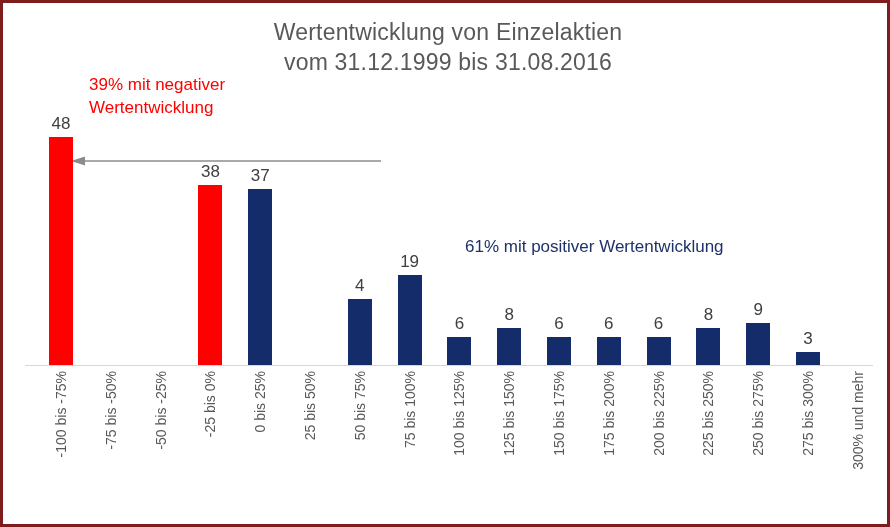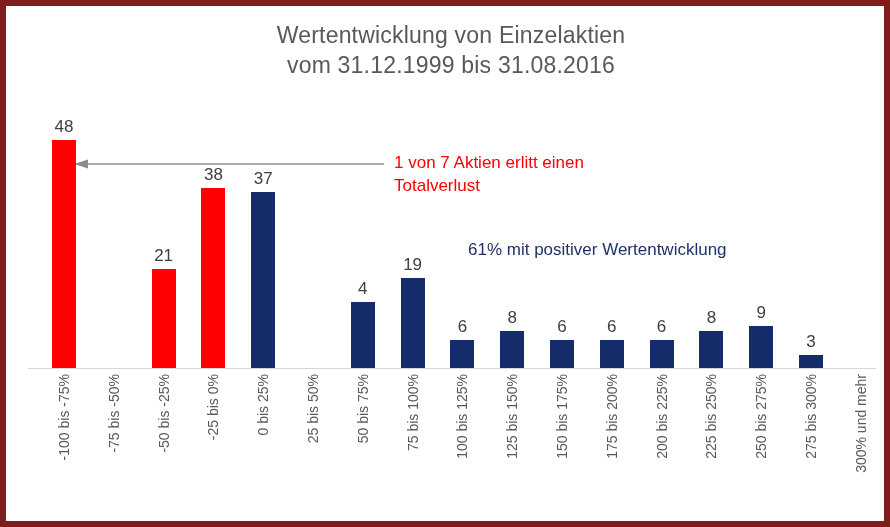--- a/index.html
+++ b/index.html
@@ -5,21 +5,21 @@
   html, body {
     margin: 0;
     padding: 0;
     background: #ffffff;
   }
   #chart-root {
     position: relative;
     width: 890px;
     height: 527px;
     background: #ffffff;
-    border: 6px solid #7f1d1d;
+    border: 3px solid #7f1d1d;
     box-sizing: border-box;
     font-family: "Liberation Sans", sans-serif;
     overflow: hidden;
   }
 
   
   #chart-title {
     position: absolute;
     left: 0;
     top: 14px;
@@ -134,39 +134,35 @@
   }
 </style>
 </head>
 <body>
 
 <div id="chart-root">
 
   <div id="chart-title">Wertentwicklung von Einzelaktien
 vom 31.12.1999 bis 31.08.2016</div>
 
-
-  <div class="annotation" id="annot-totalloss">1 von 7 Aktien erlitt einen
-Totalverlust</div>
+  <div class="annotation" id="annot-negative">39% mit negativer
+Wertentwicklung</div>
+
 
   <div class="annotation" id="annot-positive">61% mit positiver Wertentwicklung</div>
 
   <svg id="total-loss-arrow" viewBox="0 0 310 12" xmlns="http://www.w3.org/2000/svg">
     <line x1="10" y1="6" x2="310" y2="6" stroke="#8c8c8c" stroke-width="1.6"></line>
     <polygon points="0,6 14,1.5 14,10.5" fill="#8c8c8c"></polygon>
   </svg>
 
   <div id="plot-area">
       <div class="bar-slot" style="left: 11px;">
         <div class="bar neg" title="-100 bis -75%: 48" style="height: 229px; background: rgb(255, 0, 0);"></div>
         <div class="bar-value" style="bottom: 232px;">48</div>
-      </div>
-      <div class="bar-slot" style="left: 110.6px;">
-        <div class="bar neg" title="-50 bis -25%: 21" style="height: 100px; background: rgb(255, 0, 0);"></div>
-        <div class="bar-value" style="bottom: 103px;">21</div>
       </div>
       <div class="bar-slot" style="left: 160.4px;">
         <div class="bar neg" title="-25 bis 0%: 38" style="height: 181px; background: rgb(255, 0, 0);"></div>
         <div class="bar-value" style="bottom: 184px;">38</div>
       </div>
       <div class="bar-slot" style="left: 210.2px;">
         <div class="bar pos" title="0 bis 25%: 37" style="height: 177px; background: rgb(21, 44, 107);"></div>
         <div class="bar-value" style="bottom: 180px;">37</div>
       </div>
       <div class="bar-slot" style="left: 309.8px;">

